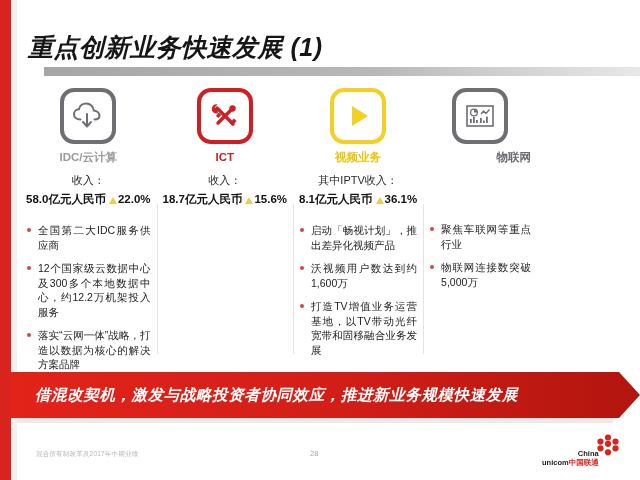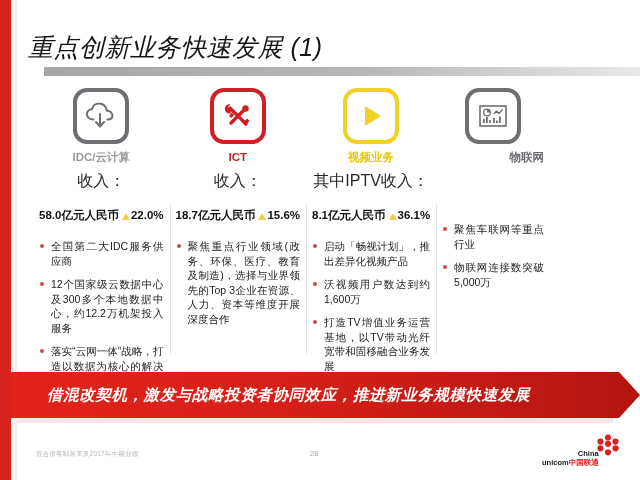--- a/index.html
+++ b/index.html
@@ -31,38 +31,38 @@
   }
 
   
   .title-wrap {
     position: absolute;
     left: 28px; top: 30px;
     width: 600px; height: 52px;
   }
   .title-text {
     font-size: 25px;
-    font-weight: normal;
+    font-weight: bold;
     font-style: italic;
     color: #161616;
     letter-spacing: 0.5px;
     line-height: 34px;
     white-space: nowrap;
   }
   .title-rule {
     position: absolute;
     left: 16px; top: 37px;
     width: 600px; height: 9px;
     background: linear-gradient(to right, #a6a6a6 0%, #b8b8b8 55%, #e9e9e9 100%);
   }
 
   
   .columns {
     position: absolute;
-    left: 33px; top: 86px;
+    left: 20px; top: 86px;
     width: 517px; height: 280px;
     display: flex;
   }
   .col {
     position: relative;
     flex: 1 1 0;
     padding: 0 6px;
     box-sizing: border-box;
   }
   .col + .col::before {
@@ -95,31 +95,31 @@
     margin-top: 6px;
     line-height: 14px;
   }
   .lbl-gray   { color: #9c9a98; }
   .lbl-red    { color: #cf1f24; }
   .lbl-yellow { color: #e8c60f; }
   .lbl-dark   { color: #6b6b70; text-align: right; }
 
   .rev-label {
     text-align: center;
-    font-size: 16px;
+    font-size: 11px;
     color: #2a2a2a;
     margin-top: 9px;
     line-height: 15px;
   }
   .rev-value {
     text-align: center;
     font-size: 11.5px;
     font-weight: bold;
     color: #111111;
-    margin-top: 20px;
+    margin-top: 4px;
     line-height: 15px;
     white-space: nowrap;
   }
   .up-arrow {
     display: inline-block;
     width: 0; height: 0;
     border-left: 4.5px solid transparent;
     border-right: 4.5px solid transparent;
     border-bottom: 7px solid #ead04a;
     margin: 0 1px -1px 3px;
@@ -153,21 +153,21 @@
   .banner {
     position: absolute;
     left: 11px; top: 372px;
     width: 629px; height: 46px;
     background: linear-gradient(to right, #e2231a 0%, #d41f18 48%, #b3150f 100%);
     clip-path: polygon(0 0, 608px 0, 629px 23px, 608px 46px, 0 46px);
     display: flex;
     align-items: center;
   }
   .banner-text {
-    margin-left: 36px;
+    margin-left: 24px;
     color: #ffffff;
     font-size: 15.5px;
     font-weight: bold;
     font-style: italic;
     letter-spacing: 0.6px;
     white-space: nowrap;
   }
   .banner-shadow {
     position: absolute;
     left: 17px; top: 418px;
@@ -254,23 +254,20 @@
           <path d="M8.5 4.5 a4.6 4.6 0 1 0 1.5 8.2 l2.2 2.2 -3 3 -2.2 -2.2 a4.6 4.6 0 0 0 -1.5 -8.2 z" fill="#cf1f24"></path>
           <circle cx="23.5" cy="8.5" r="3.2" fill="#cf1f24"></circle>
           <path d="M20.5 23 l4.5 -4.5 2.6 2.6 -4.5 4.5 z" fill="#cf1f24"></path>
         </svg>
       </div>
       <div class="cat-label lbl-red">ICT</div>
       <div class="rev-label">收入：</div>
       <div class="rev-value">
         <span>18.7亿元人民币</span><span class="up-arrow"></span><span>15.6%</span>
       </div>
-      <ul class="bullets">
-        <li class="bullet">聚焦重点行业领域(政务、环保、医疗、教育及制造)，选择与业界领先的Top 3企业在资源、人力、资本等维度开展深度合作</li>
-      </ul>
     </div>
 
     <div class="col">
       <div class="icon-box icon-yellow">
         <svg width="30" height="30" viewBox="0 0 30 30" aria-hidden="true">
           <polygon points="9,5 25,15 9,25" fill="#f2d024"></polygon>
         </svg>
       </div>
       <div class="cat-label lbl-yellow">视频业务</div>
       <div class="rev-label">其中IPTV收入：</div>

